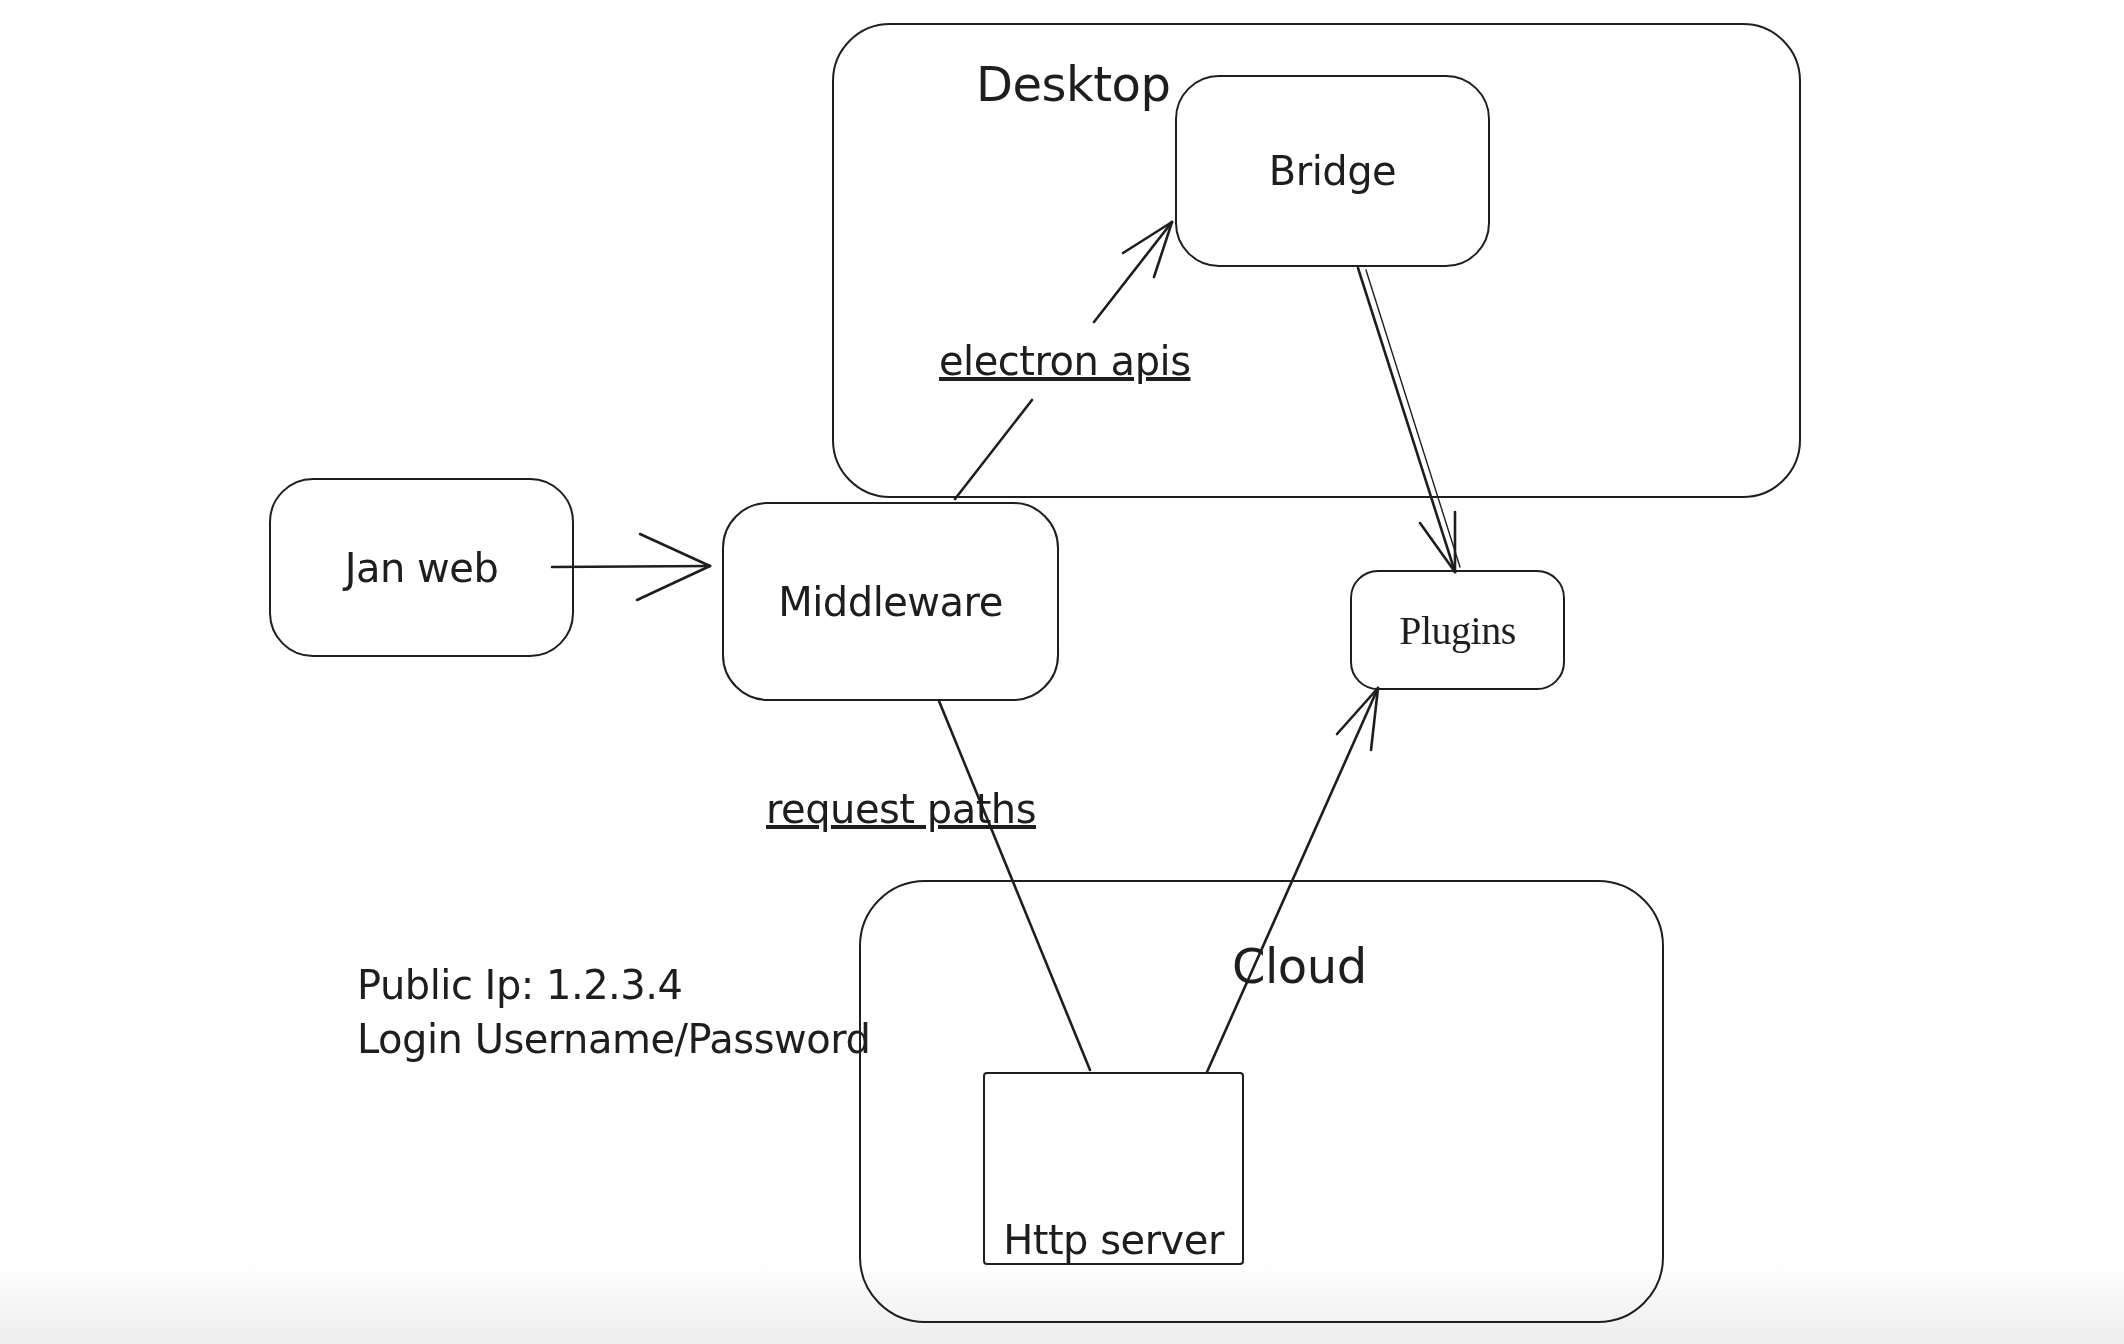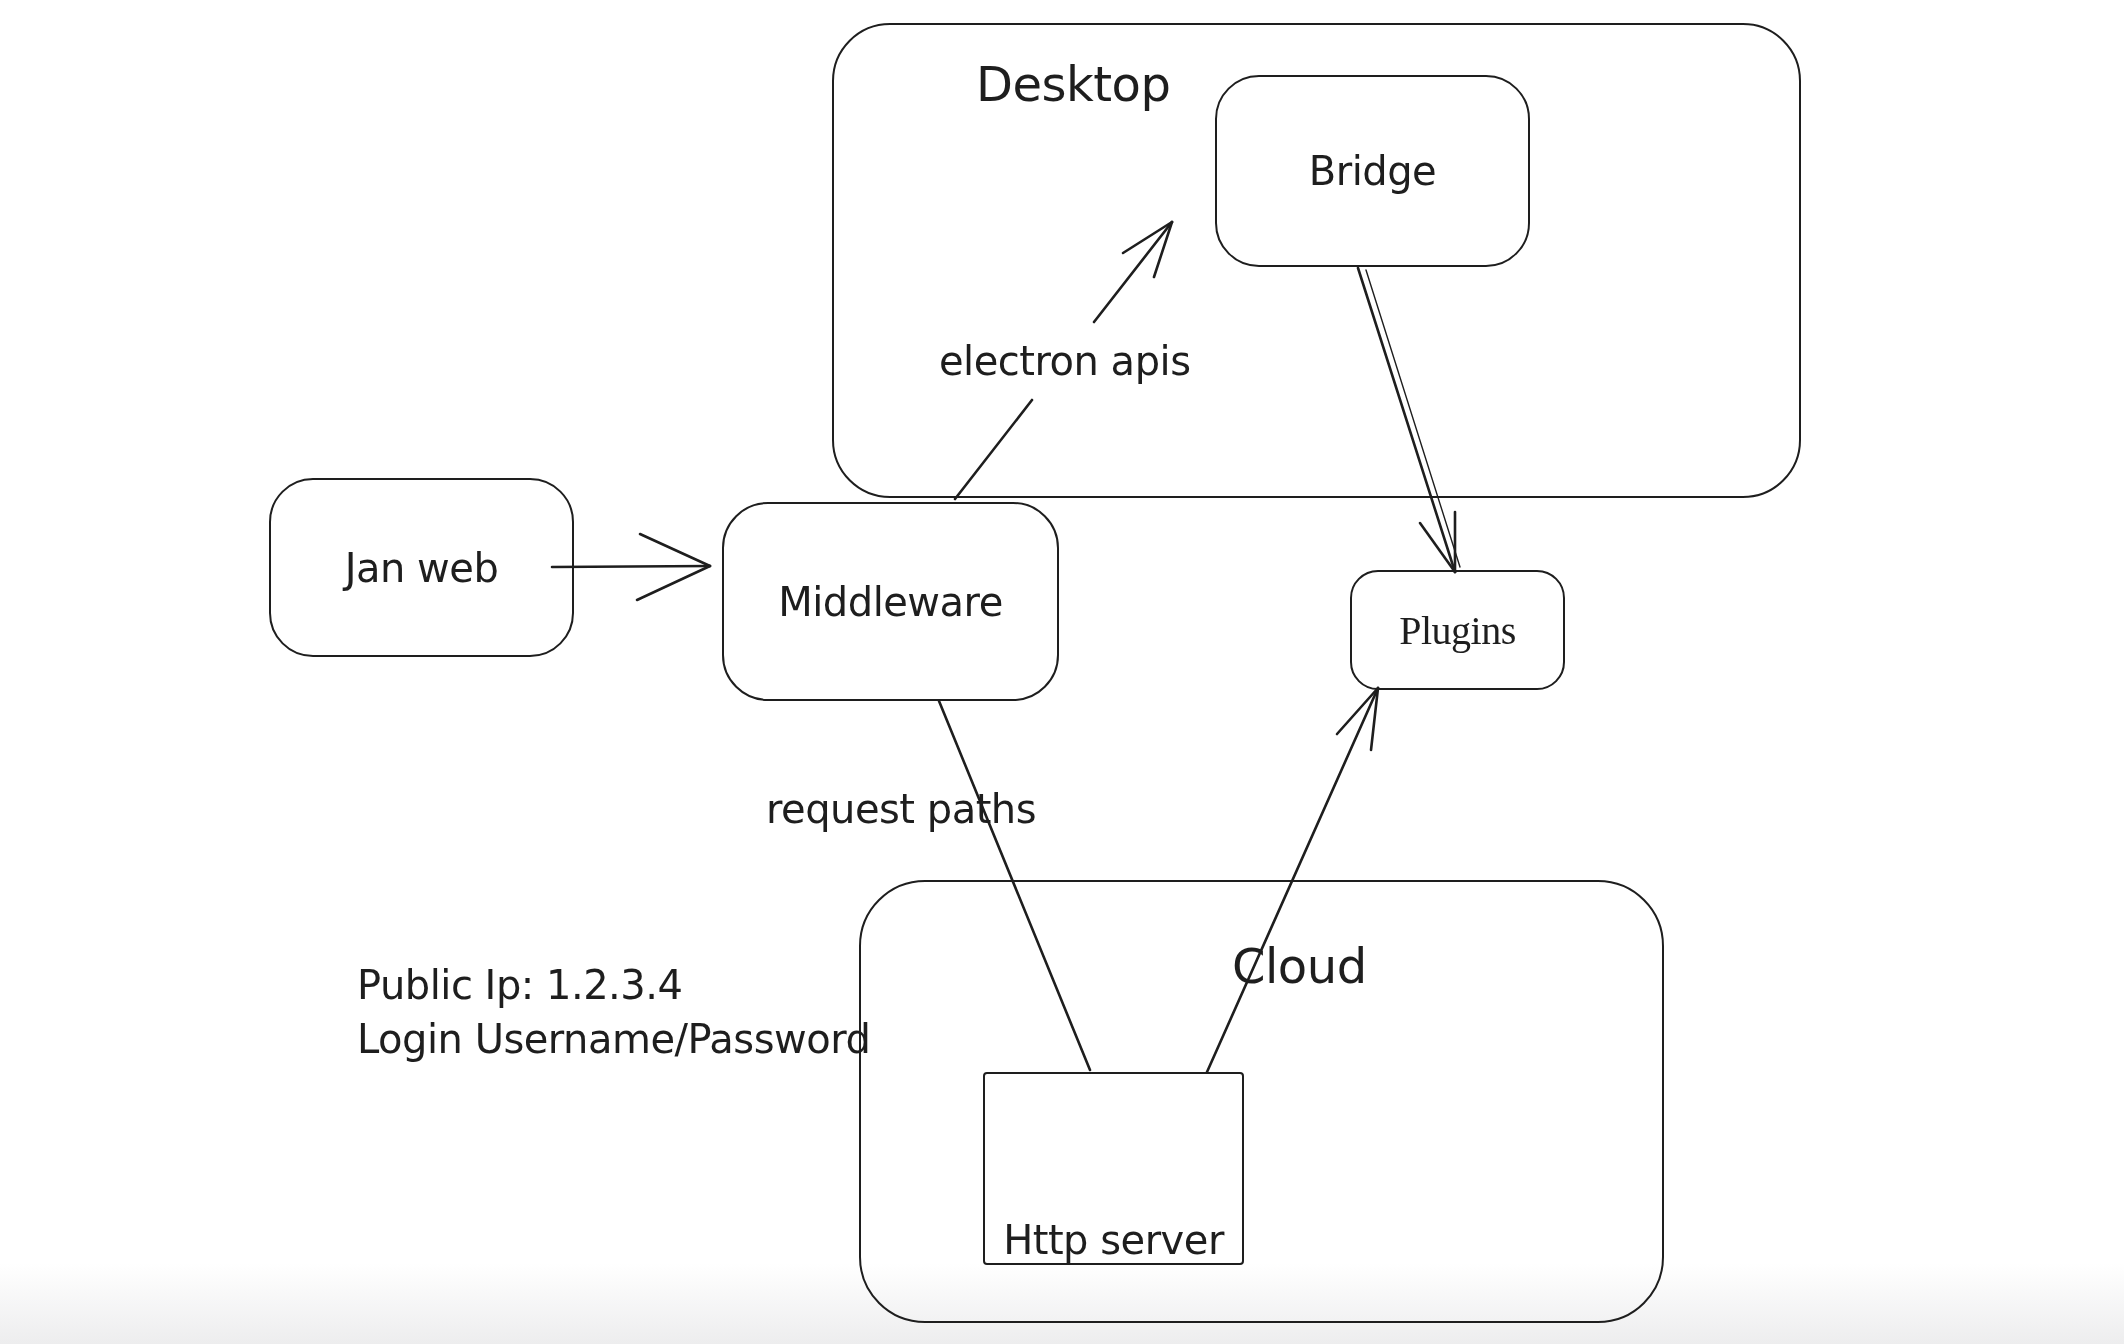--- a/index.html
+++ b/index.html
@@ -15,21 +15,21 @@
     position:absolute;
     border:2.6px solid #1e1e1e;
     background:transparent;
     display:flex;align-items:center;justify-content:center;
     box-sizing:border-box;
   }
   .node-label{
     color:#1e1e1e;font-size:40px;letter-spacing:-0.5px;white-space:nowrap;
   }
   .float-label{
-    position:absolute;color:#1e1e1e;font-size:40px;letter-spacing:-0.5px;white-space:nowrap;
+    position:absolute;color:#1e1e1e;font-size:40px;letter-spacing:-0.5px;white-space:nowrap;text-decoration:underline;
   }
   .container-label{
     position:absolute;color:#1e1e1e;font-size:48px;letter-spacing:-0.5px;white-space:nowrap;
   }
   .note{
     position:absolute;color:#1e1e1e;font-size:40px;letter-spacing:-0.5px;
     line-height:54px;white-space:nowrap;
   }
   #wires{
     position:absolute;left:0;top:0;width:2124px;height:1344px;
@@ -52,21 +52,21 @@
   <div class="container-label" style="left:1232px;top:938px;">Cloud</div>
 
   <div class="box" style="left:245px;top:478px;width:305px;height:179px;border-radius:44px;margin-left:24px;">
     <span class="node-label">Jan web</span>
   </div>
 
   <div class="box" style="left:722px;top:502px;width:337px;height:199px;border-radius:46px;">
     <span class="node-label">Middleware</span>
   </div>
 
-  <div class="box" style="left:1175px;top:75px;width:315px;height:192px;border-radius:44px;margin-left:40px;">
+  <div class="box" style="left:1175px;top:75px;width:315px;height:192px;border-radius:44px;">
     <span class="node-label">Bridge</span>
   </div>
 
   <div class="box" style="left:1350px;top:570px;width:215px;height:120px;border-radius:28px;font-family:Liberation Serif, serif;">
     <span class="node-label">Plugins</span>
   </div>
 
   <div class="box" style="left:983px;top:1072px;width:261px;height:193px;border-radius:4px;align-items:flex-end;">
     <span class="node-label">Http server</span>
   </div>

